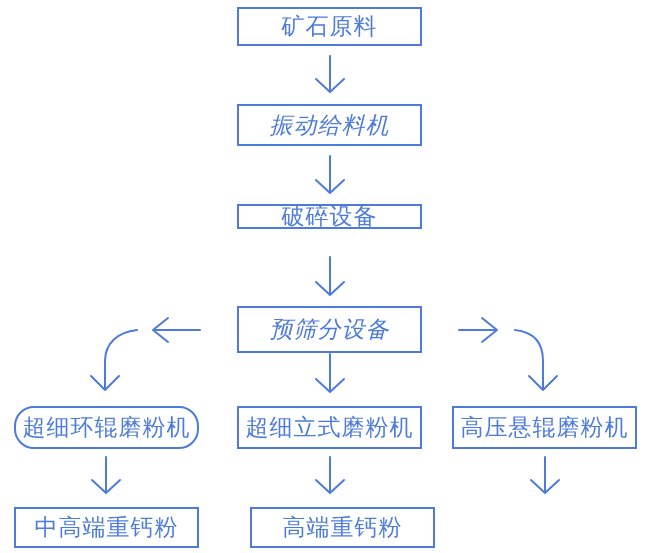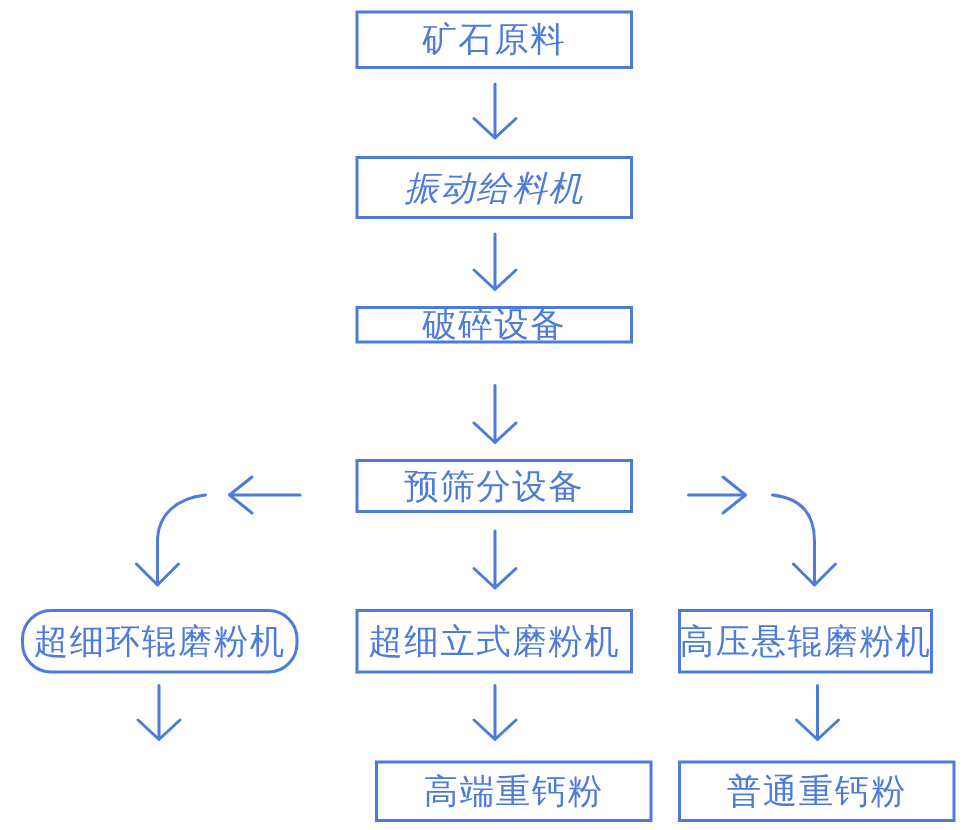--- a/index.html
+++ b/index.html
@@ -67,26 +67,26 @@
     <path d="M330 457 L330 493 M316 480 L330 493 L344 480"></path>
     <path d="M545 457 L545 493 M531 480 L545 493 L559 480"></path>
   </svg>
 
   <div class="node" style="left:237px; top:7px;  width:185px; height:39px;">矿石原料</div>
 
   <div class="node" style="left:237px; top:104px; width:185px; height:42px;font-style:italic;">振动给料机</div>
 
   <div class="node" style="left:237px; top:204px; width:185px; height:25px;">破碎设备</div>
 
-  <div class="node" style="left:237px; top:306px; width:185px; height:36px;">预筛分设备</div>
+  <div class="node" style="left:237px; top:306px; width:185px; height:47px;font-style:italic;">预筛分设备</div>
 
   <div class="node" style="left:14px;  top:406px; width:185px; height:43px;border-radius:20px;">超细环辊磨粉机</div>
 
   <div class="node" style="left:237px; top:406px; width:185px; height:43px;">超细立式磨粉机</div>
 
-  <div class="node" style="left:452px; top:406px; width:170px; height:43px;">高压悬辊磨粉机</div>
+  <div class="node" style="left:452px; top:406px; width:185px; height:43px;">高压悬辊磨粉机</div>
 
+  <div class="node" style="left:14px;  top:507px; width:185px; height:41px;">中高端重钙粉</div>
 
   <div class="node" style="left:250px; top:507px; width:185px; height:41px;">高端重钙粉</div>
 
-  <div class="node" style="left:452px; top:507px; width:185px; height:41px;">普通重钙粉</div>
 
 </div>
 
 </body></html>

